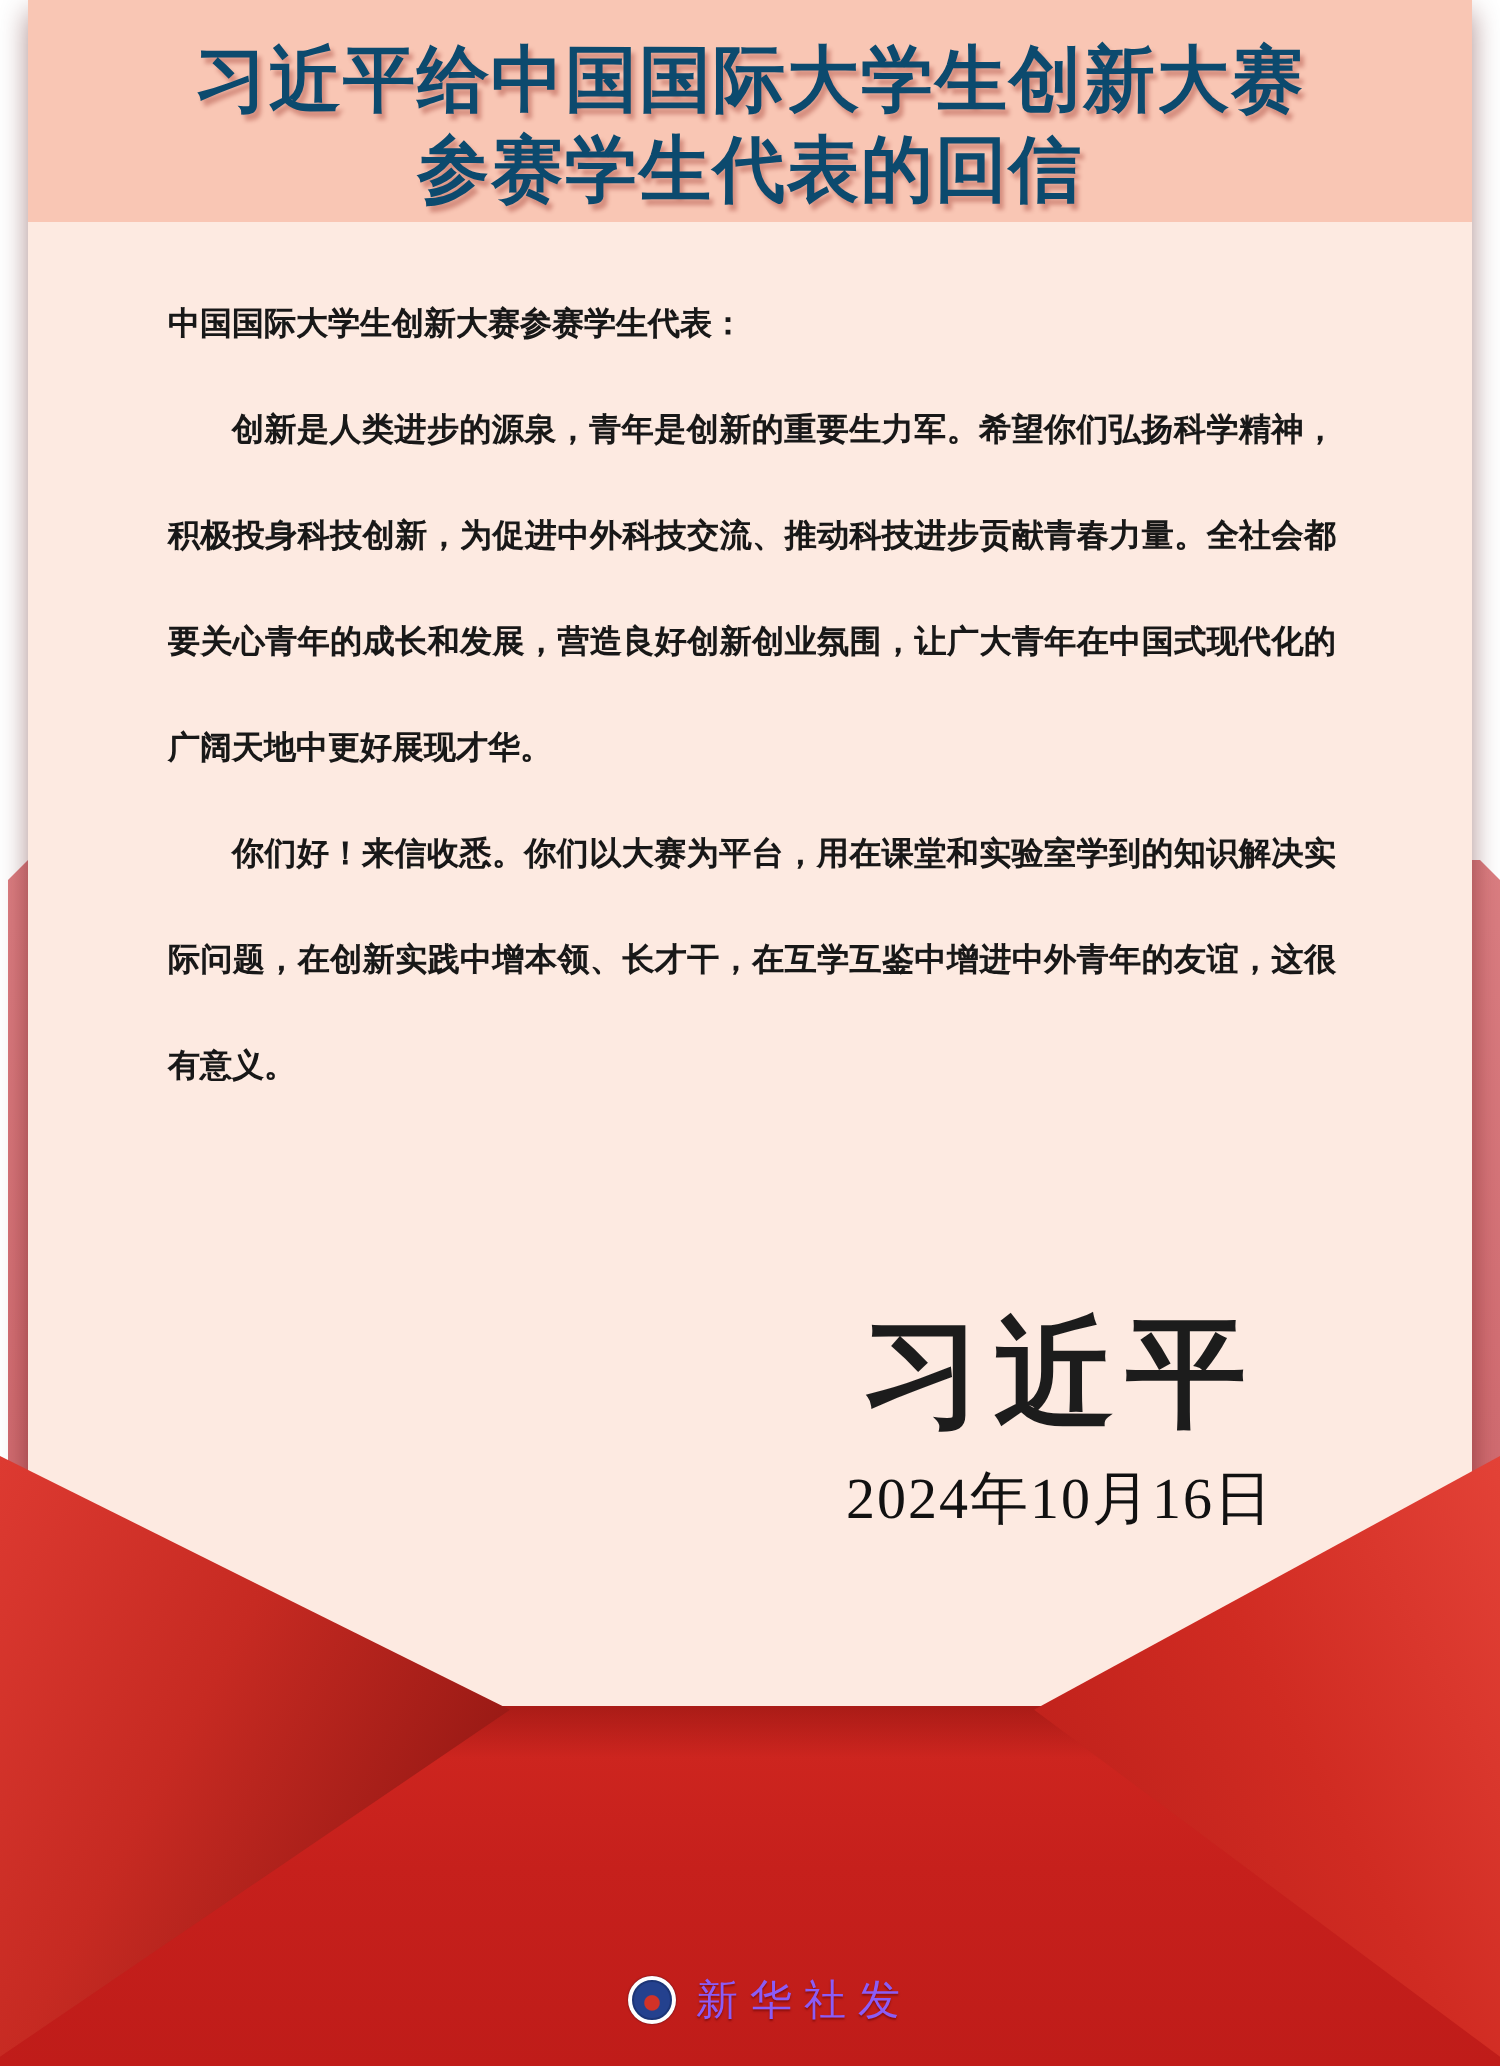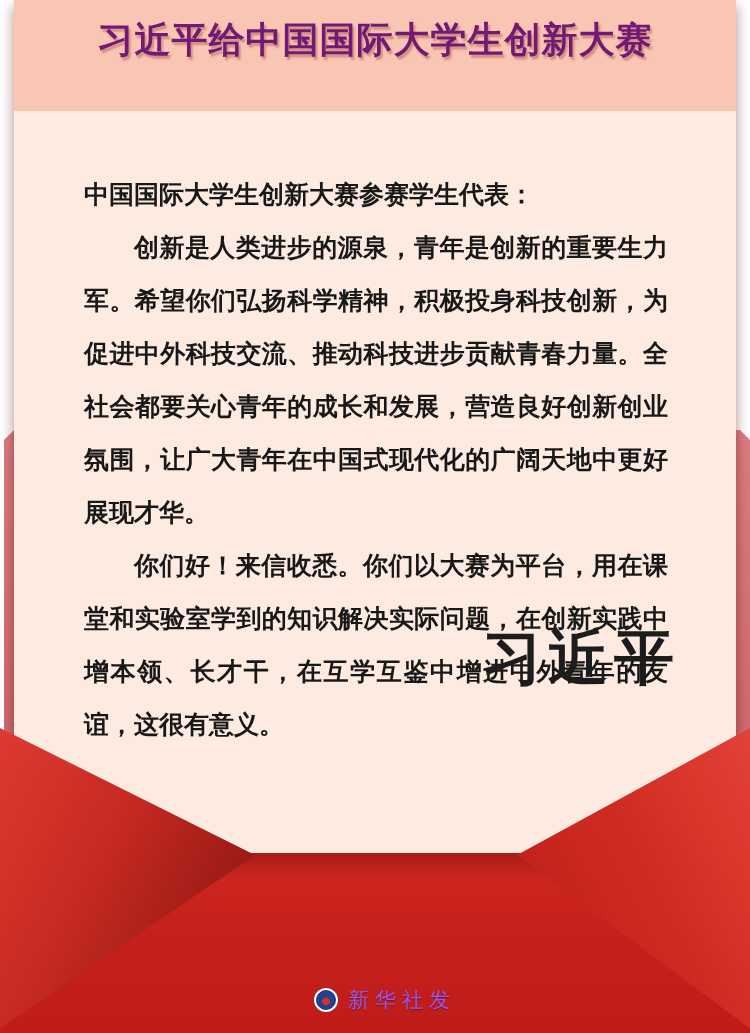--- a/index.html
+++ b/index.html
@@ -21,35 +21,35 @@
     border-radius:0 0 16px 16px;
     box-shadow:0 6px 14px rgba(70,0,0,.45);
   }
   
   .title-banner{
     position:absolute;left:14px;top:0;width:722px;height:111px;
     background:#f9c6b4;
     text-align:center;padding-top:18px;box-sizing:border-box;
   }
   .title-line{
-    font-size:36px;line-height:45px;font-weight:900;color:#701a75;
+    font-size:36px;line-height:45px;font-weight:900;color:#0c4a6e;
     letter-spacing:1px;
     text-shadow:2px 3px 2px rgba(130,10,0,.3);
   }
   
   .letter-body{
-    position:absolute;left:84px;top:168px;width:584px;
-    font-size:25px;line-height:53px;color:#181818;font-weight:600;
+    position:absolute;left:84px;top:136px;width:584px;
+    font-size:16px;line-height:53px;color:#181818;font-weight:600;
     text-align:justify;
   }
   .letter-body p{margin:0;}
   .letter-body p.indented{text-indent:2em;}
   
   .signature-block{
-    position:absolute;left:380px;top:620px;width:300px;text-align:right;
+    position:absolute;left:380px;top:650px;width:300px;text-align:center;
   }
   .signature-name{
     font-size:60px;line-height:74px;font-weight:600;color:#1c1c1c;
     font-family:"DejaVu Serif","Liberation Serif",serif;
     letter-spacing:6px;
   }
   .signature-date{
     margin-top:6px;font-size:29px;color:#111111;letter-spacing:1px;
   }
   
@@ -102,30 +102,32 @@
 <body>
 
 <div class="page">
 
   <div class="envelope-back"></div>
 
   <div class="letter-paper"></div>
 
   <div class="title-banner">
     <div class="title-line">习近平给中国国际大学生创新大赛</div>
+    <div class="title-line">参赛学生代表的回信</div>
   </div>
 
   <div class="letter-body">
     <p>中国国际大学生创新大赛参赛学生代表：</p>
     <p class="indented">创新是人类进步的源泉，青年是创新的重要生力军。希望你们弘扬科学精神，积极投身科技创新，为促进中外科技交流、推动科技进步贡献青春力量。全社会都要关心青年的成长和发展，营造良好创新创业氛围，让广大青年在中国式现代化的广阔天地中更好展现才华。</p>
     <p class="indented">你们好！来信收悉。你们以大赛为平台，用在课堂和实验室学到的知识解决实际问题，在创新实践中增本领、长才干，在互学互鉴中增进中外青年的友谊，这很有意义。</p>
   </div>
 
   <div class="signature-block">
     <div class="signature-name">习近平</div>
+    <div class="signature-date">2024年10月16日</div>
   </div>
 
   <div class="envelope-bottom-flap"></div>
 
   <div class="envelope-left-flap"></div>
   <div class="envelope-right-flap"></div>
 
   <div class="credit">
     <span class="xinhua-logo">
       <span class="logo-inner"></span>

